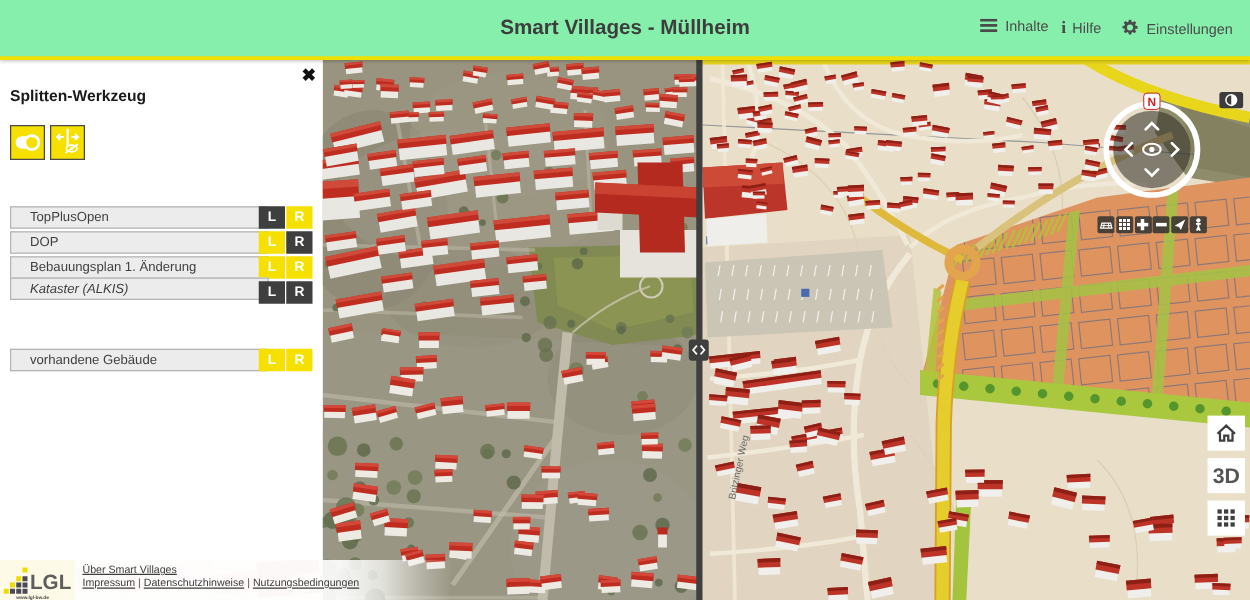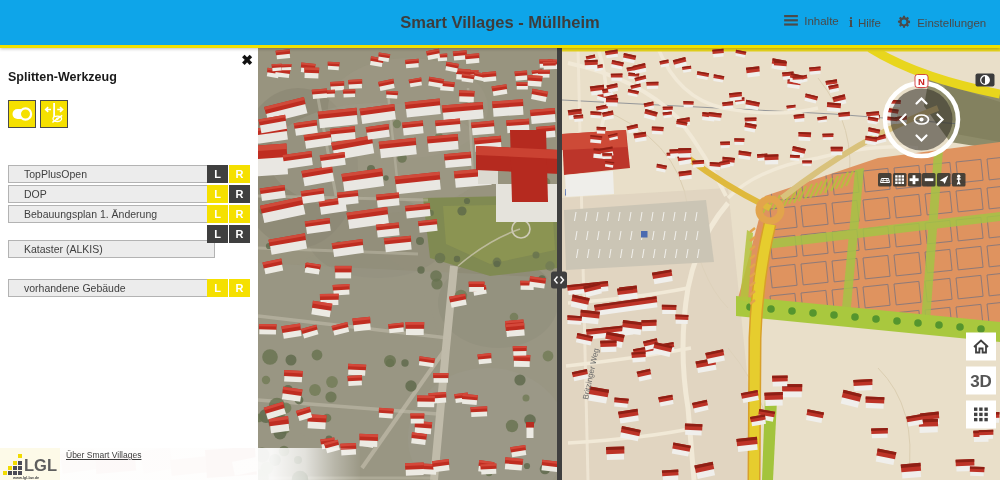--- a/index.html
+++ b/index.html
@@ -1,17 +1,17 @@
 <!DOCTYPE html>
 <html><head>
 <meta charset="utf-8">
 <style>
   html,body{margin:0;padding:0;width:1000px;height:480px;overflow:hidden;
     font-family:"Liberation Sans",sans-serif;background:#fff;}
-  #header{position:absolute;left:0;top:0;width:1000px;height:45px;background:#0ea5e9;
+  #header{position:absolute;left:0;top:0;width:1000px;height:45px;background:#86efac;
     border-bottom:3px solid #efe000;box-shadow:0 1px 3px rgba(0,0,0,.25);z-index:30;}
   #title{position:absolute;left:0;right:0;top:13px;text-align:center;
     font-size:16.5px;font-weight:bold;color:#3d3d3d;letter-spacing:0px;}
   .menu{position:absolute;top:15px;color:#4a4a4a;font-size:11.5px;white-space:nowrap;}
   #panel{position:absolute;left:0;top:48px;width:258px;height:400px;background:#fff;z-index:20;}
   .ptitle{position:absolute;left:8px;font-weight:bold;color:#1a1a1a;font-size:12.5px;}
   .sect{position:absolute;left:7px;width:246px;font-weight:bold;color:#1a1a1a;font-size:11.5px;
     border-bottom:2px solid #111;padding-bottom:3px;}
   .lrow{position:absolute;left:8px;width:190px;height:16px;background:#ececec;
     border:1px solid #b3b3b3;font-size:10.5px;color:#3f3f3f;padding-left:15px;line-height:17px;}
@@ -2064,21 +2064,21 @@
   <div class="lbtn yb" style="left:229px;top:117px;">R</div>
 
   <div class="lrow" style="top:137px;">DOP</div>
   <div class="lbtn yb" style="left:207px;top:137px;">L</div>
   <div class="lbtn db" style="left:229px;top:137px;">R</div>
 
   <div class="lrow" style="top:157px;">Bebauungsplan 1. Änderung</div>
   <div class="lbtn yb" style="left:207px;top:157px;">L</div>
   <div class="lbtn yb" style="left:229px;top:157px;">R</div>
 
-  <div class="lrow" style="top:192px;">Kataster (ALKIS)</div>
+  <div class="lrow" style="top:174px;font-style:italic;">Kataster (ALKIS)</div>
   <div class="lbtn db" style="left:207px;top:177px;">L</div>
   <div class="lbtn db" style="left:229px;top:177px;">R</div>
 
 
   <div class="lrow" style="top:231px;">vorhandene Gebäude</div>
   <div class="lbtn yb" style="left:207px;top:231px;">L</div>
   <div class="lbtn yb" style="left:229px;top:231px;">R</div>
 </div>
 
 <div style="position:absolute;left:0;top:448px;width:258px;height:32px;z-index:22;background:#f2ece3;overflow:hidden;">
@@ -2108,13 +2108,14 @@
         <rect x="8" y="18" width="4" height="4" fill="#f2dc00"></rect>
           <rect x="8" y="23" width="4" height="4" fill="#4b4b57"></rect>
         <rect x="3" y="23" width="4" height="4" fill="#f2dc00"></rect>
       </g>
       <text x="24" y="23" font-family="Liberation Sans" font-size="16.5" font-weight="bold" fill="#5e5e5e">LGL</text>
       <text x="13" y="31" font-family="Liberation Sans" font-size="3.8" font-weight="bold" fill="#444">www.lgl-bw.de</text>
     </svg>
   </div>
 
   <div style="position:absolute;left:66px;top:2px;font-size:8.5px;"><span class="flink">Über Smart Villages</span></div>
+  <div style="position:absolute;left:66px;top:13px;font-size:8.5px;"><span class="flink">Impressum</span> <span style="color:#555">|</span> <span class="flink">Datenschutzhinweise</span> <span style="color:#555">|</span> <span class="flink">Nutzungsbedingungen</span></div>
 </div>
 
 </body></html>

